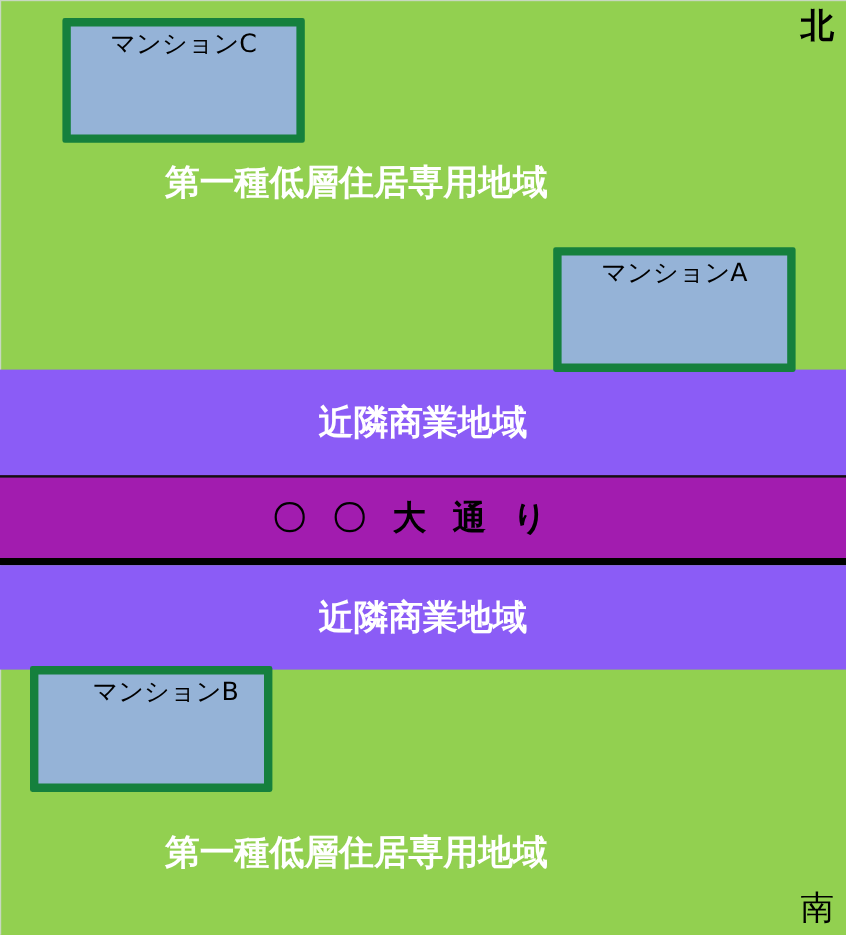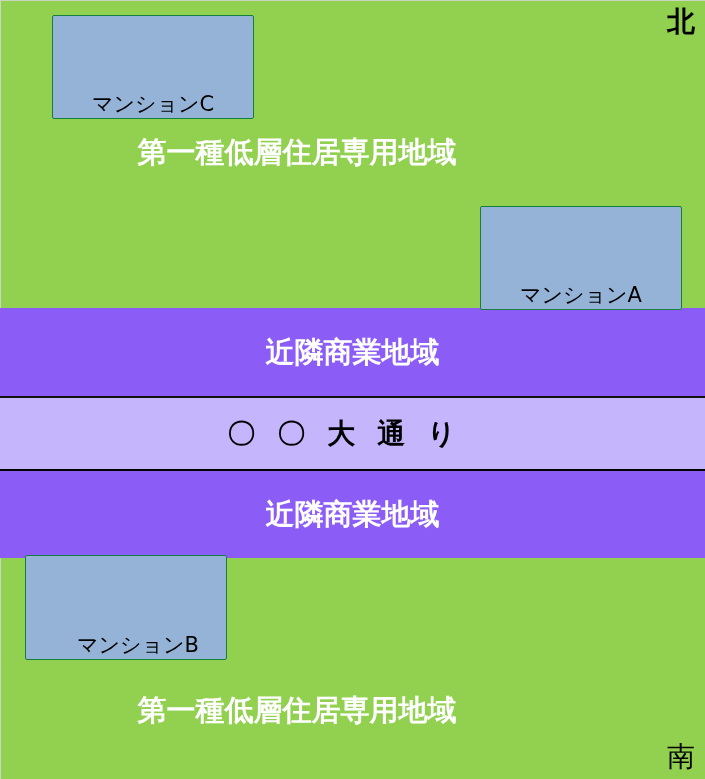--- a/index.html
+++ b/index.html
@@ -5,36 +5,36 @@
     html, body { margin: 0; padding: 0; }
     body {
       width: 705px; height: 779px; position: relative; overflow: hidden;
       background: #92D050;
       font-family: "DejaVu Sans", "Liberation Sans", sans-serif;
     }
     .top-edge { position: absolute; left: 0; top: 0; width: 705px; height: 1px; background: #c8d8c0; }
     .left-edge { position: absolute; left: 0; top: 0; width: 1px; height: 779px; background: #c8d8c0; }
     .mansion {
       position: absolute; box-sizing: border-box;
-      background: #95B3D7; border: 1px solid #15803d; border-radius: 2px;
-      display: flex; align-items: flex-end; justify-content: center;
+      background: #95B3D7; border: 7px solid #15803d; border-radius: 2px;
+      display: flex; align-items: flex-start; justify-content: center;
       color: #000; font-size: 21px; letter-spacing: 0px;
     }
     .zone-label {
       position: absolute; left: 0; width: 594px; text-align: center;
       color: #ffffff; font-weight: bold; font-size: 29px;
     }
     .band-red {
       position: absolute; left: 0; width: 705px; background: #8b5cf6;
       display: flex; align-items: center; justify-content: center;
       color: #ffffff; font-weight: bold; font-size: 29px;
     }
     .road {
-      position: absolute; left: 0; width: 705px; background: #c4b5fd;
-      border-top: 2px solid #111; border-bottom: 2px solid #000000; box-sizing: border-box;
+      position: absolute; left: 0; width: 705px; background: #a21caf;
+      border-top: 2px solid #111; border-bottom: 6px solid #000000; box-sizing: border-box;
       display: flex; align-items: center; justify-content: center;
       color: #000; font-weight: bold; font-size: 28px; letter-spacing: 22px;
     }
     .compass {
       position: absolute; color: #000; font-size: 28px;
     }
     .compass.north { font-weight: bold; right: 10px; top: 3px; }
     .compass.south { right: 10px; top: 738px; }
   </style>
 </head>
@@ -44,21 +44,21 @@
 <div class="left-edge"></div>
 
 <div class="compass north">北</div>
 
 <div class="mansion" style="left:52px; top:15px; width:202px; height:104px;">
   <span>マンションC</span>
 </div>
 
 <div class="zone-label" style="top:132px; height:40px; line-height:40px;">第一種低層住居専用地域</div>
 
-<div class="mansion" style="left:461px; top:206px; width:202px; height:104px; z-index:2;margin-left:19px;">
+<div class="mansion" style="left:461px; top:206px; width:202px; height:104px; z-index:2;">
   <span>マンションA</span>
 </div>
 
 <div class="band-red" style="top:308px; height:89px;">
   <span>近隣商業地域</span>
 </div>
 
 <div class="road" style="top:396px; height:75px;">
   <span>〇〇大通り</span>
 </div>

